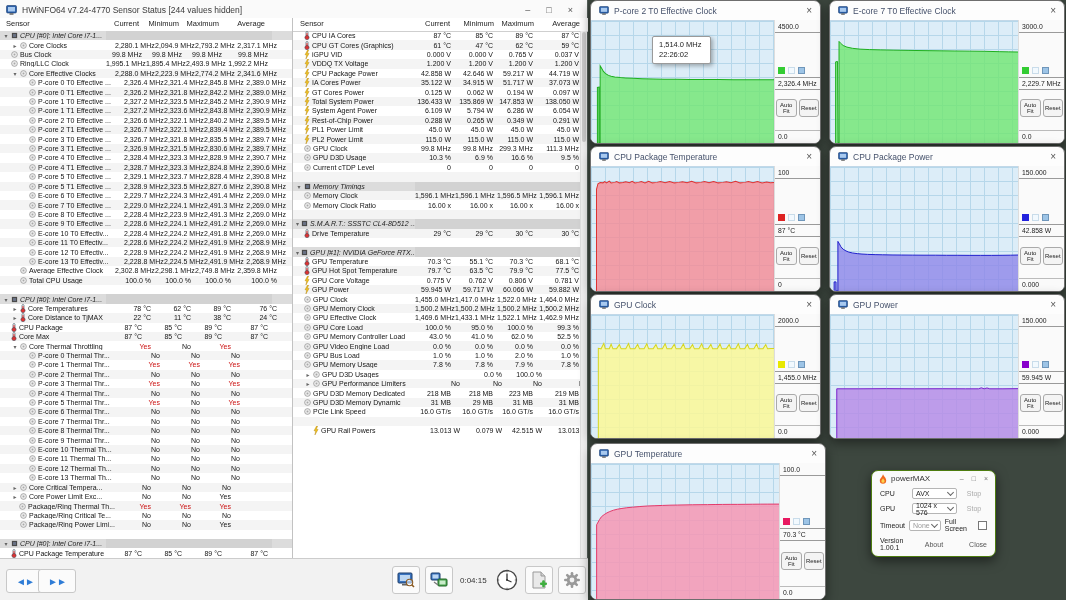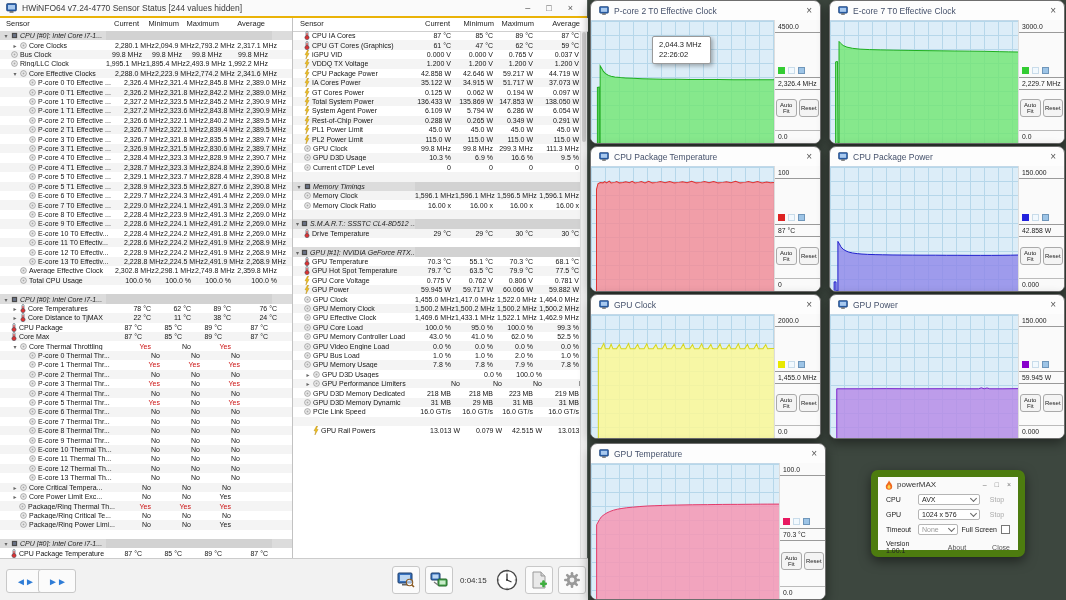--- a/index.html
+++ b/index.html
@@ -3,21 +3,21 @@
 <meta charset="utf-8">
 <style>
   html,body{margin:0;padding:0;}
   body{width:1066px;height:600px;position:relative;overflow:hidden;
        background:#3d473f;font-family:"Liberation Sans",sans-serif;
        -webkit-font-smoothing:antialiased;}
   
   .mainwin{position:absolute;left:0;top:0;width:588px;height:600px;background:#fff;
            border-right:1px solid #55605a;box-sizing:border-box;}
   .titlebar{position:absolute;left:0;top:0;right:0;height:20px;background:#fafafa;
-            border-bottom:4px solid #eab308;display:flex;align-items:center;gap:5px;padding:0 6px;box-sizing:border-box;}
+            border-bottom:1px solid #eab308;display:flex;align-items:center;gap:5px;padding:0 6px;box-sizing:border-box;}
   .titlebar .ttl{font-size:8.5px;color:#3a3a3a;flex:1;white-space:nowrap;overflow:hidden;}
   .winbtns{display:flex;gap:16px;font-size:9px;color:#555;padding-right:8px;}
   .winbtns span{cursor:default;line-height:18px;}
   .hdrrow{position:absolute;top:18px;left:0;width:588px;height:13px;background:#fff;
           border-bottom:1px solid #cfcfcf;font-size:7.5px;color:#222;}
   .hdrrow .hcell{position:absolute;top:1px;}
   .num{text-align:right;}
   .panediv{position:absolute;left:292px;top:18px;width:1px;height:540px;background:#c2c2c2;}
   .pane{position:absolute;top:31px;height:527px;overflow:hidden;}
   .pane.pleft{left:0;width:292px;}
@@ -62,21 +62,21 @@
   .gsp1{flex:1.6;} .gsp2{flex:.45;} .gsp3{flex:.6;}
   .gsw{display:flex;gap:3px;padding:0 3px;align-items:center;}
   .gsw i{width:7px;height:7px;display:inline-block;border:1px solid #999;box-sizing:border-box;}
   .gval{margin-top:3px;padding:2px 3px;border-top:1px solid #9a9a9a;border-bottom:1px solid #9a9a9a;}
   .gbtns{display:flex;gap:2px;padding:0 1px;}
   .gbtns button{font-family:inherit;font-size:6px;padding:2px 1px;border:1px solid #aaa;border-radius:3px;background:#f4f4f4;color:#222;flex:1;}
   
   .tip{position:absolute;left:652px;top:36px;z-index:60;background:#fff;border:1px solid #9a9a9a;
        box-shadow:2px 2px 4px rgba(0,0,0,.3);font-size:7.5px;color:#222;padding:3px 8px 3px 6px;line-height:10px;border-radius:2px;}
   
-  .pmax{position:absolute;left:871px;top:470px;width:154px;height:87px;background:#fafafa;border:7px solid #4d7c0f;
+  .pmax{position:absolute;left:871px;top:470px;width:125px;height:87px;background:#fafafa;border:1px solid #4d7c0f;
         border-radius:7px;box-shadow:0 4px 12px rgba(0,0,0,.5);box-sizing:border-box;font-size:7px;color:#222;}
   .pmax .ptitle{height:15px;display:flex;align-items:center;gap:4px;padding:0 7px;font-size:8px;color:#333;}
   .pmax .pbtns{display:flex;gap:8px;color:#777;font-size:7px;}
   .pmrow{display:flex;align-items:center;gap:4px;padding:2px 8px;}
   .pmlabel{width:28px;text-align:left;font-size:7px;color:#222;}
   .dd{flex:1;height:11px;border:1px solid #b5b5b5;border-radius:2px;background:#fff;display:flex;align-items:center;
       padding:0 3px;gap:2px;box-sizing:border-box;}
   .dd .ddv{flex:1;font-size:7px;}
   .dd.gray .ddv{color:#9a9a9a;}
   .ddchev{width:4px;height:4px;border-right:1px solid #666;border-bottom:1px solid #666;transform:rotate(45deg);margin-top:-2px;flex:none;}
@@ -1950,21 +1950,21 @@
             <button>Reset</button>
           </div>
           <div class="gsp3"></div>
           <div class="gmin">0.0</div>
         </div>
       </div>
     </div>
   </div>
 
 <div class="tip">
-  <div>2,044.3 MHz</div>
+  <div>1,514.0 MHz</div>
   <div>22:26:02</div>
 </div>
 
 <div class="pmax">
   <div class="ptitle">
     <span class="icn">
       <svg width="8" height="10" viewBox="0 0 10 12">
           <path d="M5 0 C6 3 9 4 9 8 A4 4 0 0 1 1 8 C1 5 4 4 5 0Z" fill="#f0681e"></path>
           <path d="M5 5 C5.7 6.5 7 7 7 8.8 A2 2 0 0 1 3 8.8 C3 7 4.5 6.5 5 5Z" fill="#fcd34d"></path>
         </svg>

